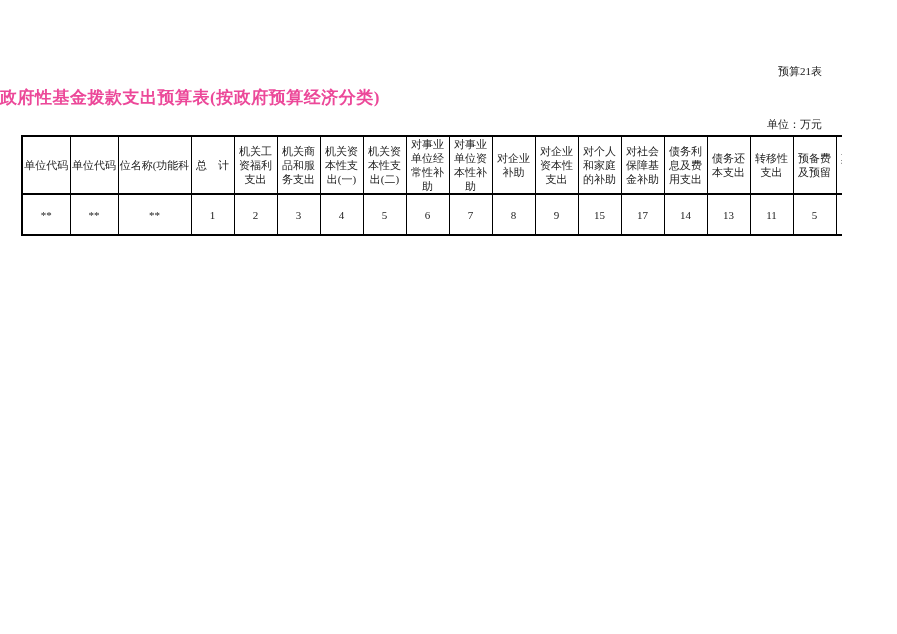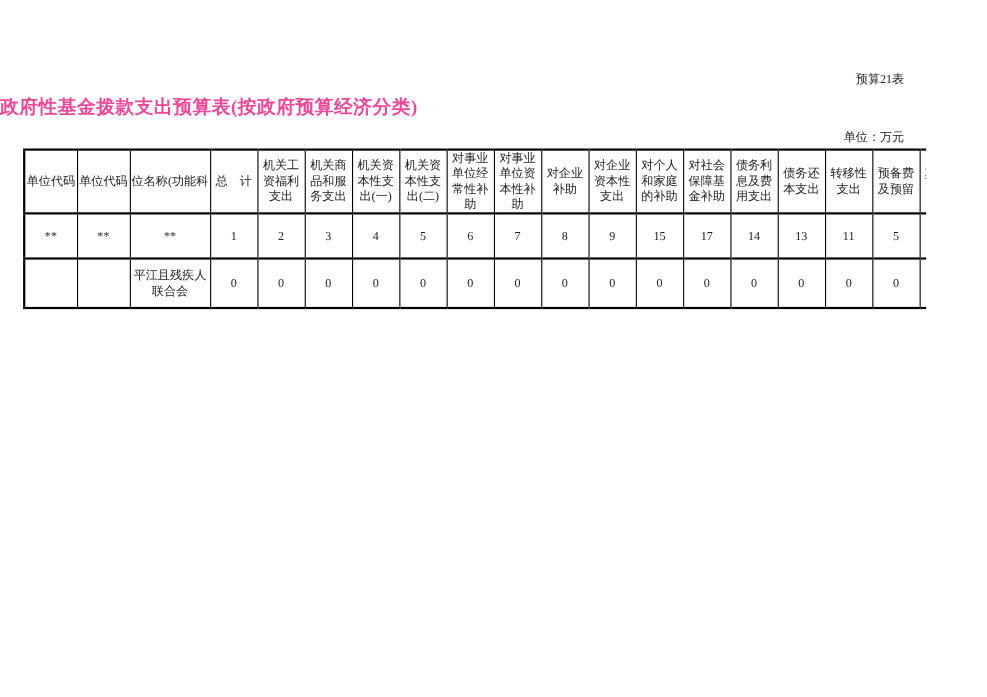--- a/index.html
+++ b/index.html
@@ -167,38 +167,16 @@
         <td>8</td>
         <td>9</td>
         <td>15</td>
         <td>17</td>
         <td>14</td>
         <td>13</td>
         <td>11</td>
         <td>5</td>
         <td>11</td>
       </tr>
-      <tr class="data-row">
-        <td></td>
-        <td></td>
-        <td>平江且残疾人
-联合会</td>
-        <td>0</td>
-        <td>0</td>
-        <td>0</td>
-        <td>0</td>
-        <td>0</td>
-        <td>0</td>
-        <td>0</td>
-        <td>0</td>
-        <td>0</td>
-        <td>0</td>
-        <td>0</td>
-        <td>0</td>
-        <td>0</td>
-        <td>0</td>
-        <td>0</td>
-        <td>0</td>
-      </tr>
     </tbody>
   </table>
 
 </div>
 
 </body></html>

